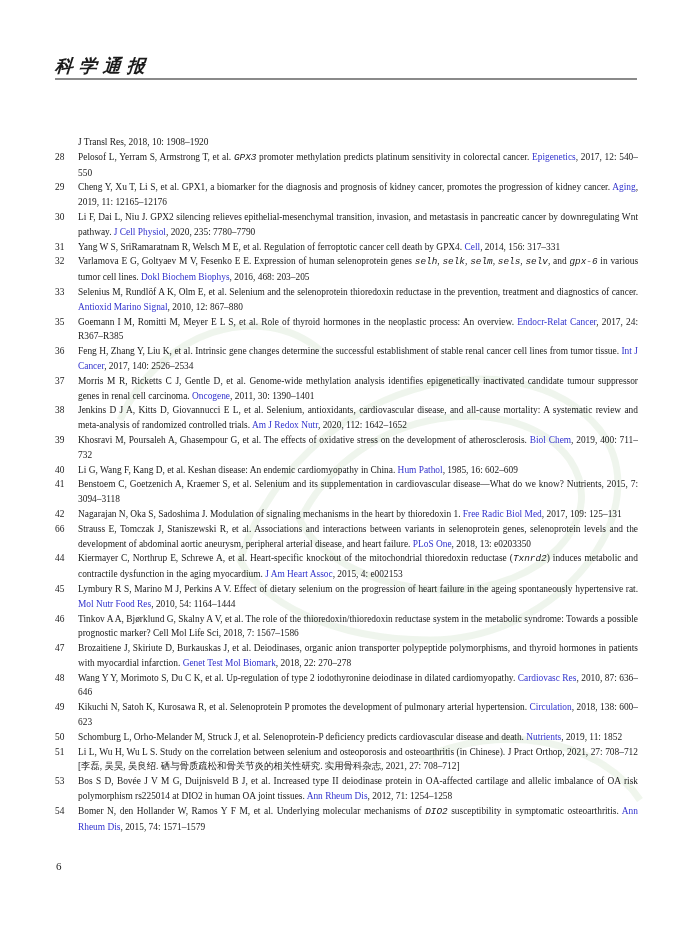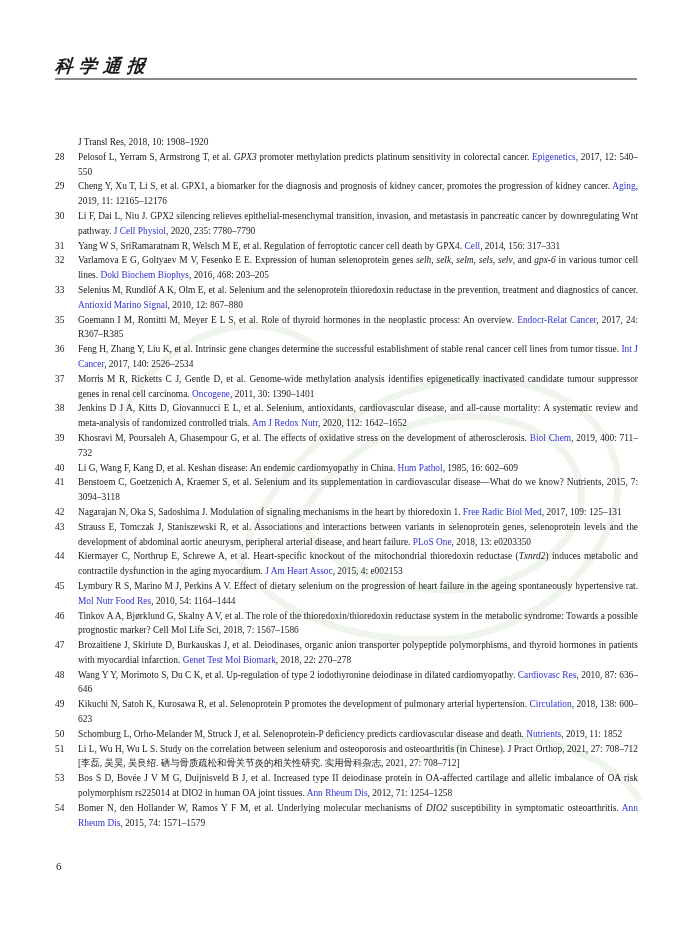--- a/index.html
+++ b/index.html
@@ -35,21 +35,21 @@
   }
   .ref-carry{
     padding-left:23px;
   }
   .ref{
     padding-left:23px;text-indent:-23px;
   }
   .ref .num{
     display:inline-block;width:23px;text-indent:0;
   }
-  .it{font-style:italic;}
+  .it{font-style:italic;font-family:Liberation Mono, monospace;}
   .lnk{color:#3233cd;cursor:pointer;}
   .page-number{
     position:absolute;left:56px;top:860px;
     font-size:11px;color:#222;
   }
 </style>
 </head>
 <body>
 
 <div class="page">
@@ -76,21 +76,21 @@
       <div class="ref"><span class="num">32</span><span>Varlamova E G, Goltyaev M V, Fesenko E E. Expression of human selenoprotein genes </span><span class="it">selh</span><span>, </span><span class="it">selk</span><span>, </span><span class="it">selm</span><span>, </span><span class="it">sels</span><span>, </span><span class="it">selv</span><span>, and </span><span class="it">gpx-6</span><span> in various tumor cell lines. </span><span class="lnk">Dokl Biochem Biophys</span><span>, 2016, 468: 203–205</span></div>
       <div class="ref"><span class="num">33</span><span>Selenius M, Rundlöf A K, Olm E, et al. Selenium and the selenoprotein thioredoxin reductase in the prevention, treatment and diagnostics of cancer. </span><span class="lnk">Antioxid Marino Signal</span><span>, 2010, 12: 867–880</span></div>
       <div class="ref"><span class="num">35</span><span>Goemann I M, Romitti M, Meyer E L S, et al. Role of thyroid hormones in the neoplastic process: An overview. </span><span class="lnk">Endocr-Relat Cancer</span><span>, 2017, 24: R367–R385</span></div>
       <div class="ref"><span class="num">36</span><span>Feng H, Zhang Y, Liu K, et al. Intrinsic gene changes determine the successful establishment of stable renal cancer cell lines from tumor tissue. </span><span class="lnk">Int J Cancer</span><span>, 2017, 140: 2526–2534</span></div>
       <div class="ref"><span class="num">37</span><span>Morris M R, Ricketts C J, Gentle D, et al. Genome-wide methylation analysis identifies epigenetically inactivated candidate tumour suppressor genes in renal cell carcinoma. </span><span class="lnk">Oncogene</span><span>, 2011, 30: 1390–1401</span></div>
       <div class="ref"><span class="num">38</span><span>Jenkins D J A, Kitts D, Giovannucci E L, et al. Selenium, antioxidants, cardiovascular disease, and all-cause mortality: A systematic review and meta-analysis of randomized controlled trials. </span><span class="lnk">Am J Redox Nutr</span><span>, 2020, 112: 1642–1652</span></div>
       <div class="ref"><span class="num">39</span><span>Khosravi M, Poursaleh A, Ghasempour G, et al. The effects of oxidative stress on the development of atherosclerosis. </span><span class="lnk">Biol Chem</span><span>, 2019, 400: 711–732</span></div>
       <div class="ref"><span class="num">40</span><span>Li G, Wang F, Kang D, et al. Keshan disease: An endemic cardiomyopathy in China. </span><span class="lnk">Hum Pathol</span><span>, 1985, 16: 602–609</span></div>
       <div class="ref"><span class="num">41</span><span>Benstoem C, Goetzenich A, Kraemer S, et al. Selenium and its supplementation in cardiovascular disease—What do we know? Nutrients, 2015, 7: 3094–3118</span></div>
       <div class="ref"><span class="num">42</span><span>Nagarajan N, Oka S, Sadoshima J. Modulation of signaling mechanisms in the heart by thioredoxin 1. </span><span class="lnk">Free Radic Biol Med</span><span>, 2017, 109: 125–131</span></div>
-      <div class="ref"><span class="num">43</span><span>Strauss E, Tomczak J, Staniszewski R, et al. Associations and interactions between variants in selenoprotein genes, selenoprotein levels and the development of abdominal aortic aneurysm, peripheral arterial disease, and heart failure. </span><span class="lnk">PLoS One</span><span>, 2018, 13: e0203350</span></div>
+      <div class="ref"><span class="num">66</span><span>Strauss E, Tomczak J, Staniszewski R, et al. Associations and interactions between variants in selenoprotein genes, selenoprotein levels and the development of abdominal aortic aneurysm, peripheral arterial disease, and heart failure. </span><span class="lnk">PLoS One</span><span>, 2018, 13: e0203350</span></div>
       <div class="ref"><span class="num">44</span><span>Kiermayer C, Northrup E, Schrewe A, et al. Heart-specific knockout of the mitochondrial thioredoxin reductase (</span><span class="it">Txnrd2</span><span>) induces metabolic and contractile dysfunction in the aging myocardium. </span><span class="lnk">J Am Heart Assoc</span><span>, 2015, 4: e002153</span></div>
       <div class="ref"><span class="num">45</span><span>Lymbury R S, Marino M J, Perkins A V. Effect of dietary selenium on the progression of heart failure in the ageing spontaneously hypertensive rat. </span><span class="lnk">Mol Nutr Food Res</span><span>, 2010, 54: 1164–1444</span></div>
       <div class="ref"><span class="num">46</span><span>Tinkov A A, Bjørklund G, Skalny A V, et al. The role of the thioredoxin/thioredoxin reductase system in the metabolic syndrome: Towards a possible prognostic marker? Cell Mol Life Sci, 2018, 7: 1567–1586</span></div>
       <div class="ref"><span class="num">47</span><span>Brozaitiene J, Skiriute D, Burkauskas J, et al. Deiodinases, organic anion transporter polypeptide polymorphisms, and thyroid hormones in patients with myocardial infarction. </span><span class="lnk">Genet Test Mol Biomark</span><span>, 2018, 22: 270–278</span></div>
       <div class="ref"><span class="num">48</span><span>Wang Y Y, Morimoto S, Du C K, et al. Up-regulation of type 2 iodothyronine deiodinase in dilated cardiomyopathy. </span><span class="lnk">Cardiovasc Res</span><span>, 2010, 87: 636–646</span></div>
       <div class="ref"><span class="num">49</span><span>Kikuchi N, Satoh K, Kurosawa R, et al. Selenoprotein P promotes the development of pulmonary arterial hypertension. </span><span class="lnk">Circulation</span><span>, 2018, 138: 600–623</span></div>
       <div class="ref"><span class="num">50</span><span>Schomburg L, Orho-Melander M, Struck J, et al. Selenoprotein-P deficiency predicts cardiovascular disease and death. </span><span class="lnk">Nutrients</span><span>, 2019, 11: 1852</span></div>
       <div class="ref"><span class="num">51</span><span>Li L, Wu H, Wu L S. Study on the correlation between selenium and osteoporosis and osteoarthritis (in Chinese). J Pract Orthop, 2021, 27: 708–712 [李磊, 吴昊, 吴良绍. 硒与骨质疏松和骨关节炎的相关性研究. 实用骨科杂志, 2021, 27: 708–712]</span></div>
       <div class="ref"><span class="num">53</span><span>Bos S D, Bovée J V M G, Duijnisveld B J, et al. Increased type II deiodinase protein in OA-affected cartilage and allelic imbalance of OA risk polymorphism rs225014 at DIO2 in human OA joint tissues. </span><span class="lnk">Ann Rheum Dis</span><span>, 2012, 71: 1254–1258</span></div>
       <div class="ref"><span class="num">54</span><span>Bomer N, den Hollander W, Ramos Y F M, et al. Underlying molecular mechanisms of </span><span class="it">DIO2</span><span> susceptibility in symptomatic osteoarthritis. </span><span class="lnk">Ann Rheum Dis</span><span>, 2015, 74: 1571–1579</span></div>

